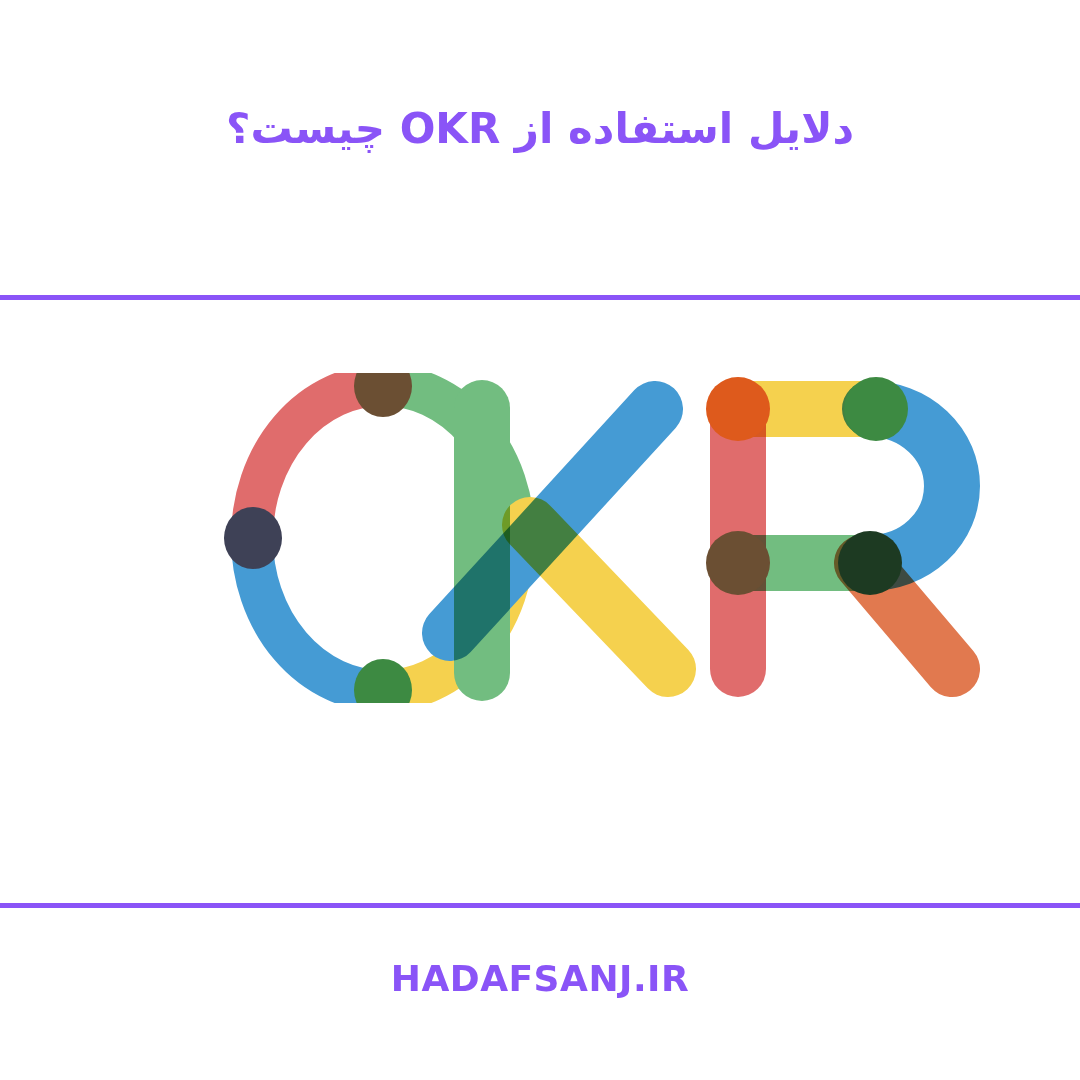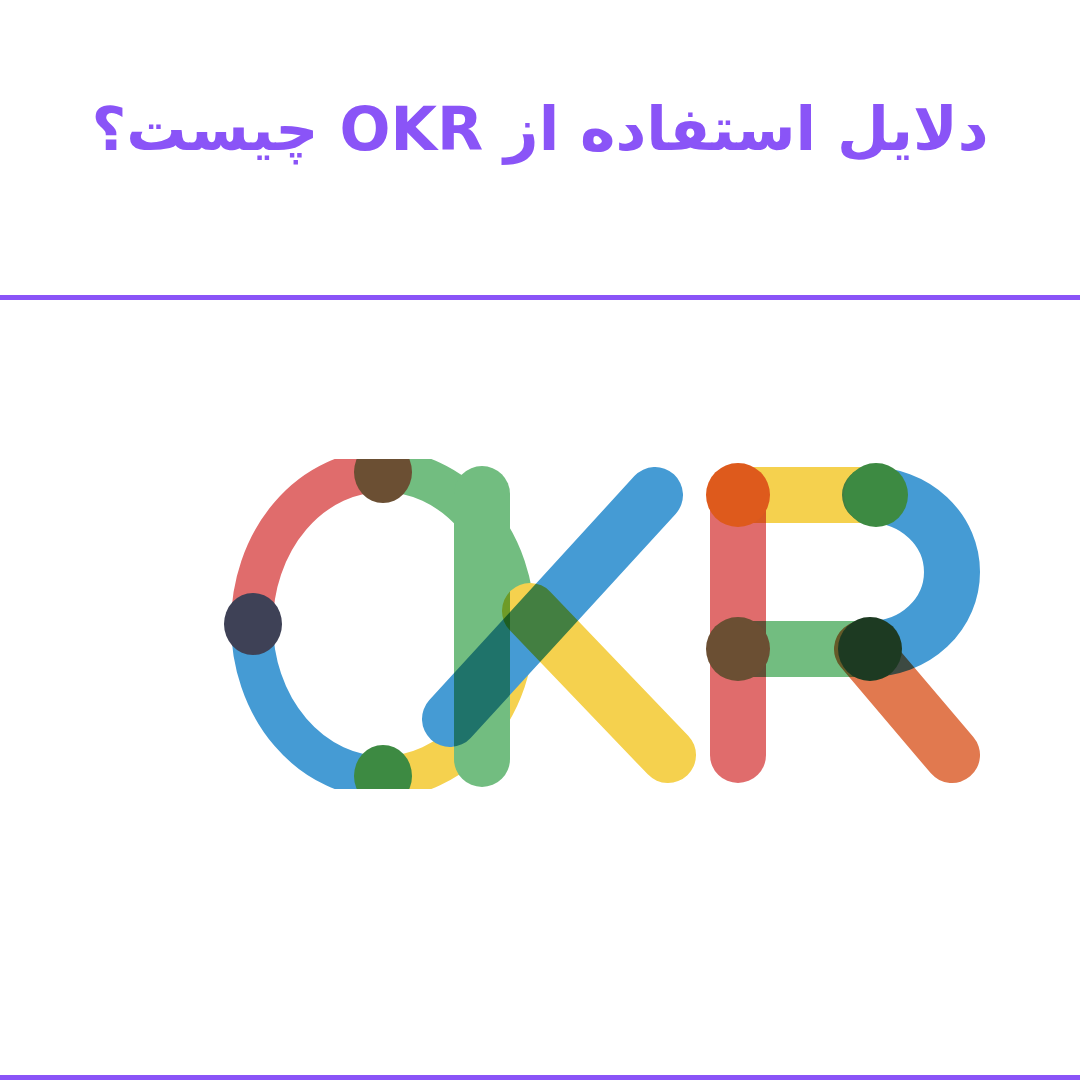--- a/index.html
+++ b/index.html
@@ -32,21 +32,21 @@
     align-items: center;
     justify-content: center;
     padding: 0 60px;
     box-sizing: border-box;
   }
 
   .poster-title {
     direction: rtl;
     text-align: right;
     font-family: "DejaVu Sans", "Liberation Sans", sans-serif;
-    font-size: 60px;
+    font-size: 42px;
     font-weight: 700;
     line-height: 1.25;
     color: #8a54f7;
     letter-spacing: 0;
     margin: 0;
     white-space: nowrap;
     transform: translateY(-18px);
   }
 
   
@@ -149,14 +149,17 @@
         <circle cx="638" cy="36" r="32" fill="#de5a1c"></circle>
         <circle cx="776" cy="36" r="32" fill="#3d8a42"></circle>
         <circle cx="638" cy="190" r="32" fill="#6b4f33"></circle>
         <circle cx="770" cy="190" r="32" fill="#1d3a22"></circle>
       </g>
     </svg>
   </div>
 
   <div class="rule"></div>
 
+  <div class="footer-zone">
+    <p class="footer-brand">HADAFSANJ.IR</p>
+  </div>
 
 </div>
 
 </body></html>

